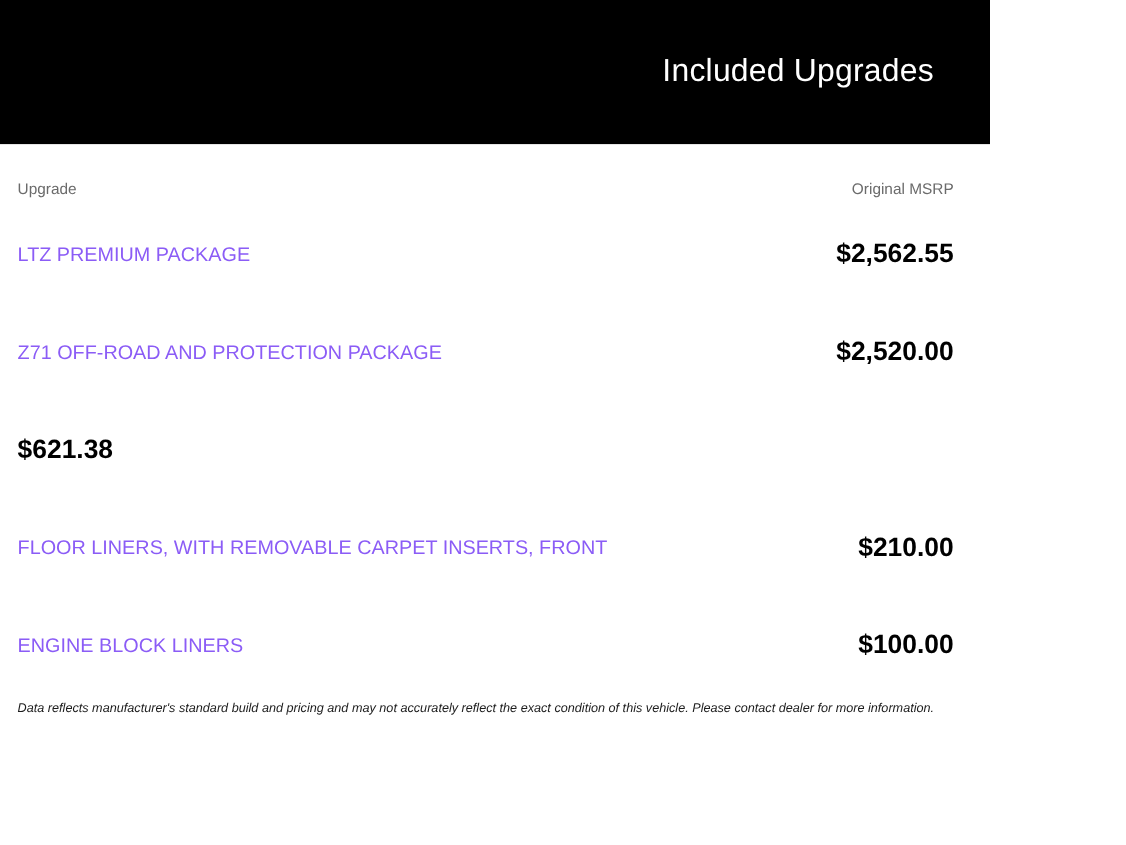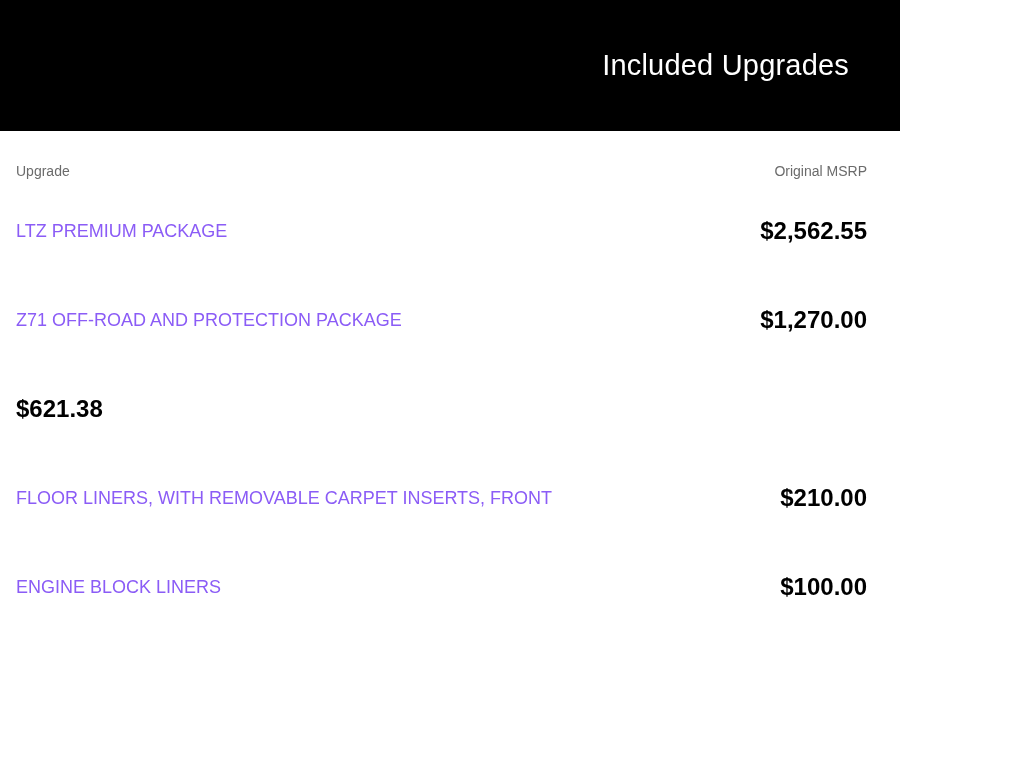--- a/index.html
+++ b/index.html
@@ -86,35 +86,36 @@
     </div>
 
     <div class="rows" id="rows-container">
   <div class="row">
     <div class="name">LTZ PREMIUM PACKAGE</div>
     <div class="price">$2,562.55</div>
   </div>
 
   <div class="row">
     <div class="name">Z71 OFF-ROAD AND PROTECTION PACKAGE</div>
-    <div class="price">$1,270.00</div>
+    <div class="price">$2,520.00</div>
   </div>
 
 
   <div class="row">
     <div class="price">$621.38</div>
   </div>
 
   <div class="row">
     <div class="name">FLOOR LINERS, WITH REMOVABLE CARPET INSERTS, FRONT</div>
     <div class="price">$210.00</div>
   </div>
 
   <div class="row">
     <div class="name">ENGINE BLOCK LINERS</div>
     <div class="price">$100.00</div>
   </div>
 </div>
 
+    <div class="disclaimer">Data reflects manufacturer's standard build and pricing and may not accurately reflect the exact condition of this vehicle. Please contact dealer for more information.</div>
 
   </div>
 
 </div>
 
 </body></html>

